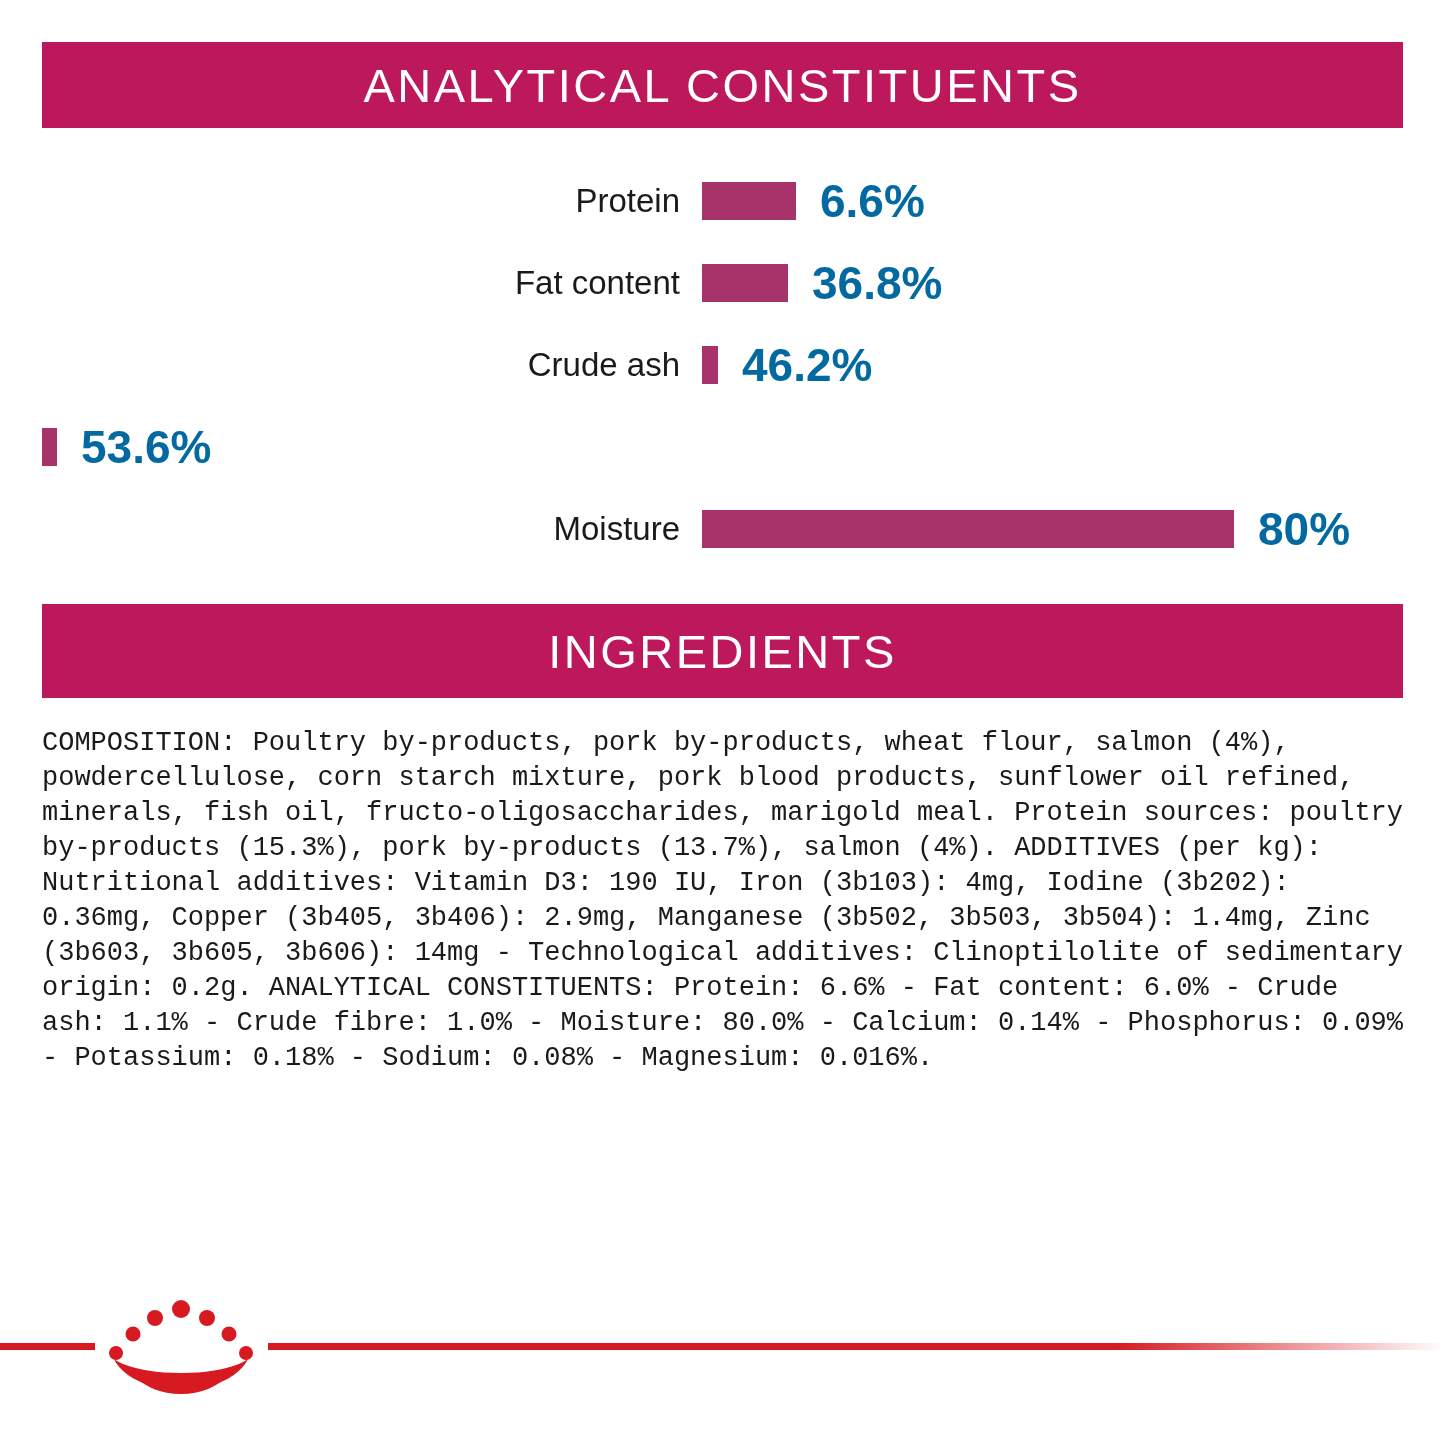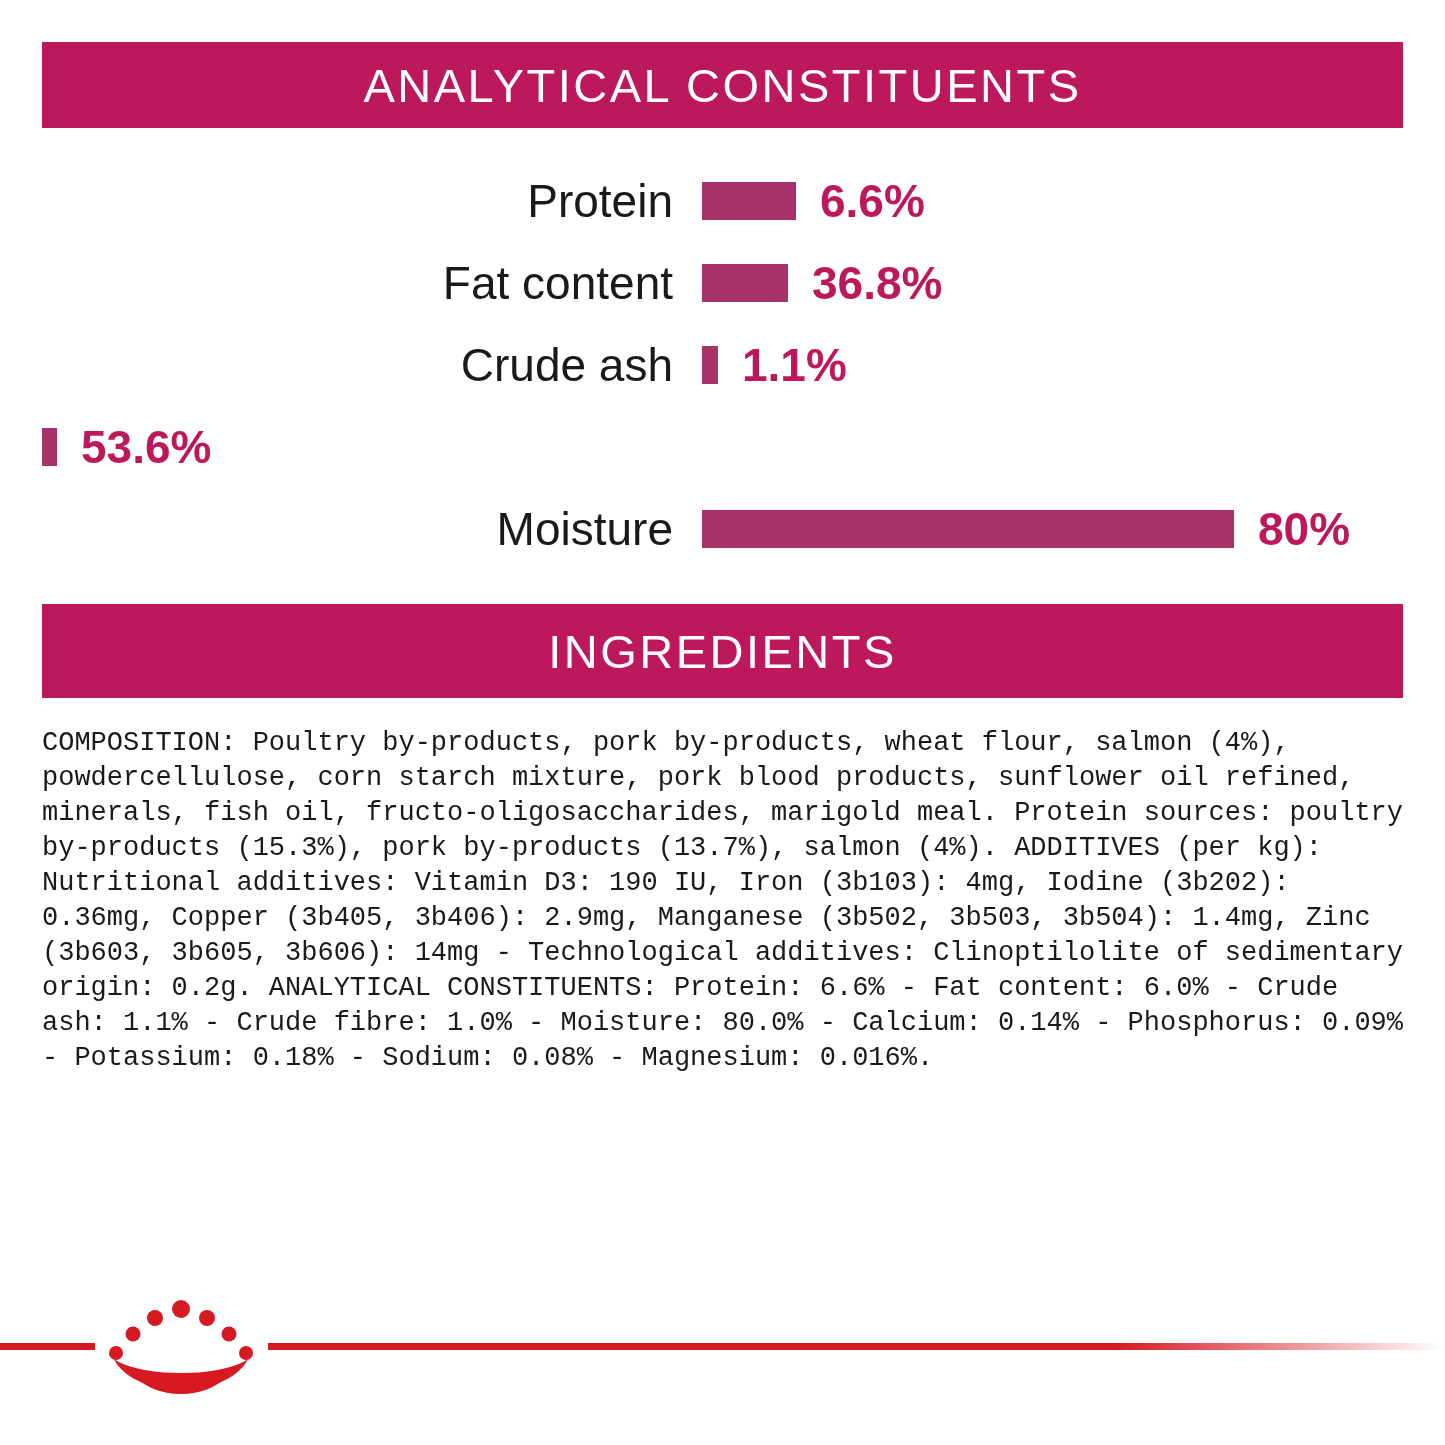--- a/index.html
+++ b/index.html
@@ -48,39 +48,39 @@
   }
   .row {
     height: 82px;
     display: flex;
     align-items: center;
     position: relative;
   }
   .row .label {
     width: 660px;
     text-align: right;
-    padding-right: 29px;
-    font-size: 46px;
+    padding-right: 22px;
+    font-size: 33px;
     color: #1a1a1a;
     box-sizing: border-box;
     white-space: nowrap;
   }
   .row .bar-wrap {
     flex: 0 0 auto;
     display: flex;
     align-items: center;
   }
   .row .bar {
     background: #a8326a;
     height: 38px;
   }
   .row .value {
     font-size: 46px;
     font-weight: bold;
-    color: #be185d;
+    color: #0369a1;
     padding-left: 24px;
     white-space: nowrap;
   }
 
   
   .ingredients-text {
     position: absolute;
     top: 726px;
     left: 42px;
     width: 1368px;
@@ -147,21 +147,21 @@
       <span class="bar-wrap">
         <span class="bar" style="width: 86px; background: rgb(168, 50, 106);"></span>
         <span class="value">36.8%</span>
       </span>
     </div>
 
     <div class="row">
       <span class="label">Crude ash</span>
       <span class="bar-wrap">
         <span class="bar" style="width: 16px; background: rgb(168, 50, 106);"></span>
-        <span class="value">1.1%</span>
+        <span class="value">46.2%</span>
       </span>
     </div>
 
     <div class="row">
       <span class="bar-wrap">
         <span class="bar" style="width: 15px; background: rgb(168, 50, 106);"></span>
         <span class="value">53.6%</span>
       </span>
     </div>
 

